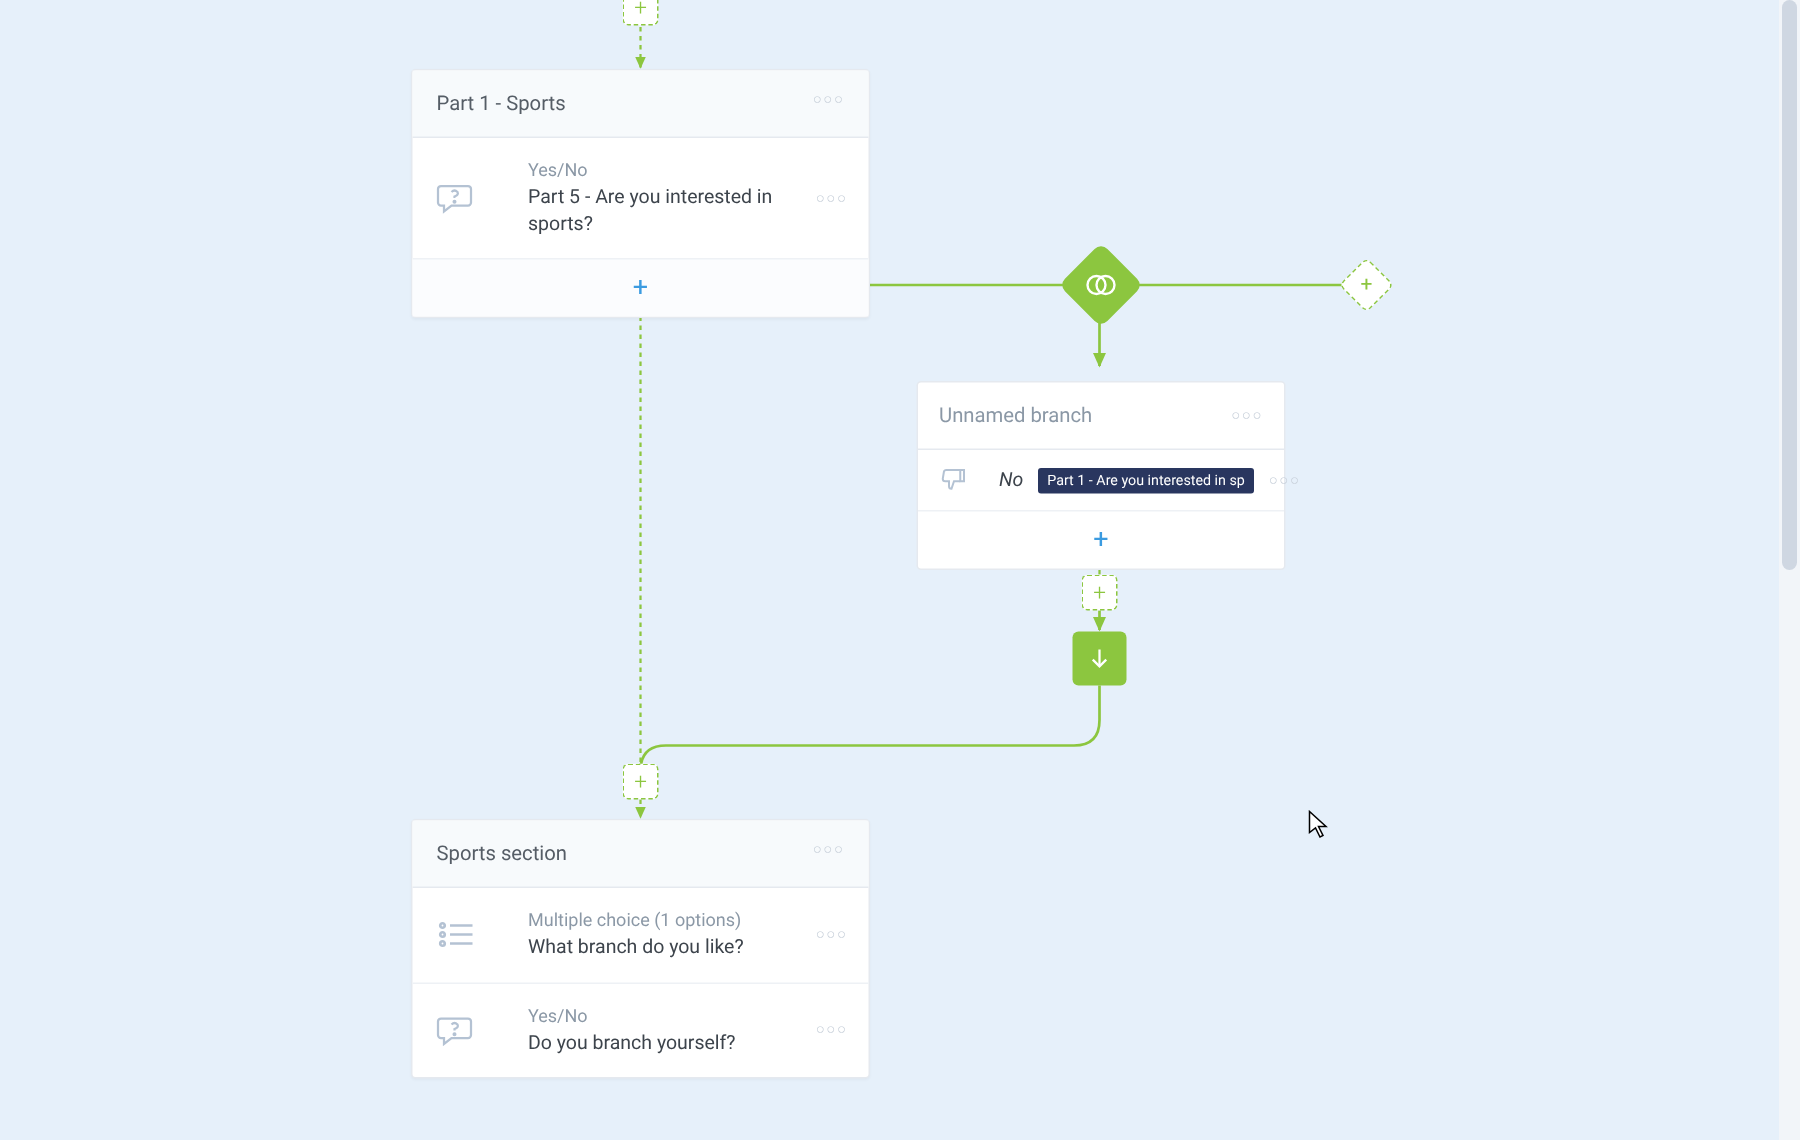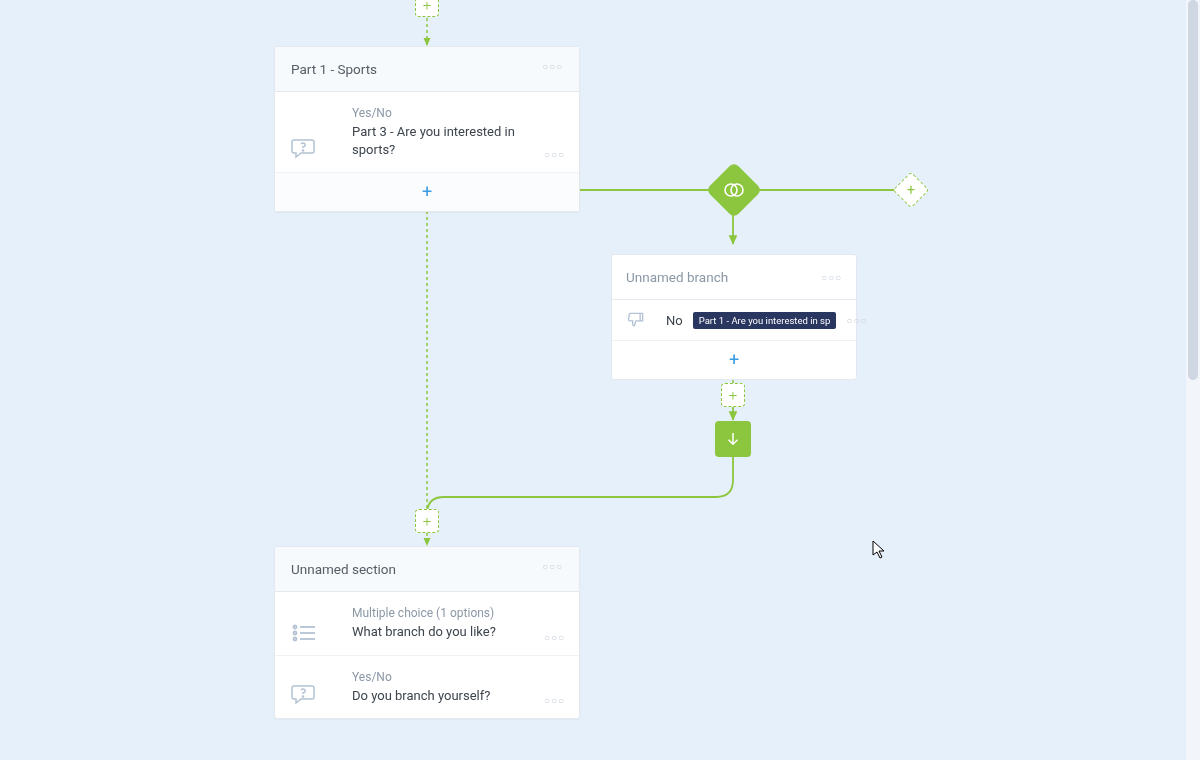--- a/index.html
+++ b/index.html
@@ -28,21 +28,21 @@
     justify-content: space-between;
     padding: 14px 16px;
     background: #f7fafc;
     border-bottom: 1px solid #e5e9ef;
     font-size: 13.5px;
     color: #555d66;
   }
   .card-body { }
   .question-row {
     display: flex;
-    align-items: flex-end;
+    align-items: center;
     padding: 12px 14px 12px 12px;
     border-bottom: 1px solid #eef1f5;
     gap: 14px;
   }
   .question-row:last-of-type { border-bottom: none; }
   .q-icon {
     width: 34px;
     display: flex;
     align-items: center;
     justify-content: center;
@@ -81,21 +81,21 @@
     color: #8b98a6;
   }
   .branch-row {
     display:flex;
     align-items:center;
     gap: 10px;
     padding: 10px 14px;
   }
   .thumb-icon { color:#b4c2d3; }
   .divider-v { width:1px; height:20px; background:#e5e9ef; }
-  .no-text { font-size: 13px; color:#3d444c; }
+  .no-text { font-size: 13px; color:#3d444c;font-style:italic; }
   .chip {
     background:#29365f;
     color:#fff;
     font-size: 9.5px;
     padding: 3px 6px;
     border-radius: 2px;
     white-space: nowrap;
   }
   .branch-footer {
     display:flex;
@@ -219,21 +219,21 @@
         <div class="q-icon">
           <svg width="28" height="24" viewBox="0 0 28 24" fill="none" stroke="currentColor" stroke-width="1.5">
             <path d="M4 4 h18 a2 2 0 0 1 2 2 v9 a2 2 0 0 1 -2 2 h-11 l-5 4 v-4 h-2 a2 2 0 0 1 -2 -2 v-9 a2 2 0 0 1 2 -2 z"></path>
             <path d="M11 8 q2 -2 4 0 q1 2 -2 3 v1"></path>
             <circle cx="13" cy="14.5" r="0.6" fill="currentColor"></circle>
           </svg>
         </div>
         <div class="q-bar"></div>
         <div class="q-text">
           <div class="q-type">Yes/No</div>
-          <div class="q-label">Part 3 - Are you interested in sports?</div>
+          <div class="q-label">Part 5 - Are you interested in sports?</div>
         </div>
         <div class="q-menu dots">○○○</div>
       </div>
     </div>
     <div class="card-footer">
       <span class="plus-blue">+</span>
     </div>
   </div>
 
   <div class="diamond" style="left:714px; top:170px;">
@@ -277,21 +277,21 @@
     <svg width="18" height="18" viewBox="0 0 24 24" fill="none" stroke="#fff" stroke-width="2">
       <line x1="12" y1="4" x2="12" y2="18"></line>
       <polyline points="6 13 12 19 18 13"></polyline>
     </svg>
   </div>
 
   <div class="insert-plus" style="left:415px; top:509px;">+</div>
 
   <div class="card" style="left:274px; top:546px;">
     <div class="card-header">
-      <span>Unnamed section</span>
+      <span>Sports section</span>
       <span class="dots">○○○</span>
     </div>
     <div class="card-body">
       <div class="question-row">
         <div class="q-icon">
           <svg width="26" height="20" viewBox="0 0 26 20" fill="none" stroke="currentColor" stroke-width="1.8">
             <circle cx="4" cy="4" r="1.5"></circle>
               <line x1="9" y1="4" x2="24" y2="4"></line>
             <circle cx="4" cy="10" r="1.5"></circle>
               <line x1="9" y1="10" x2="24" y2="10"></line>

